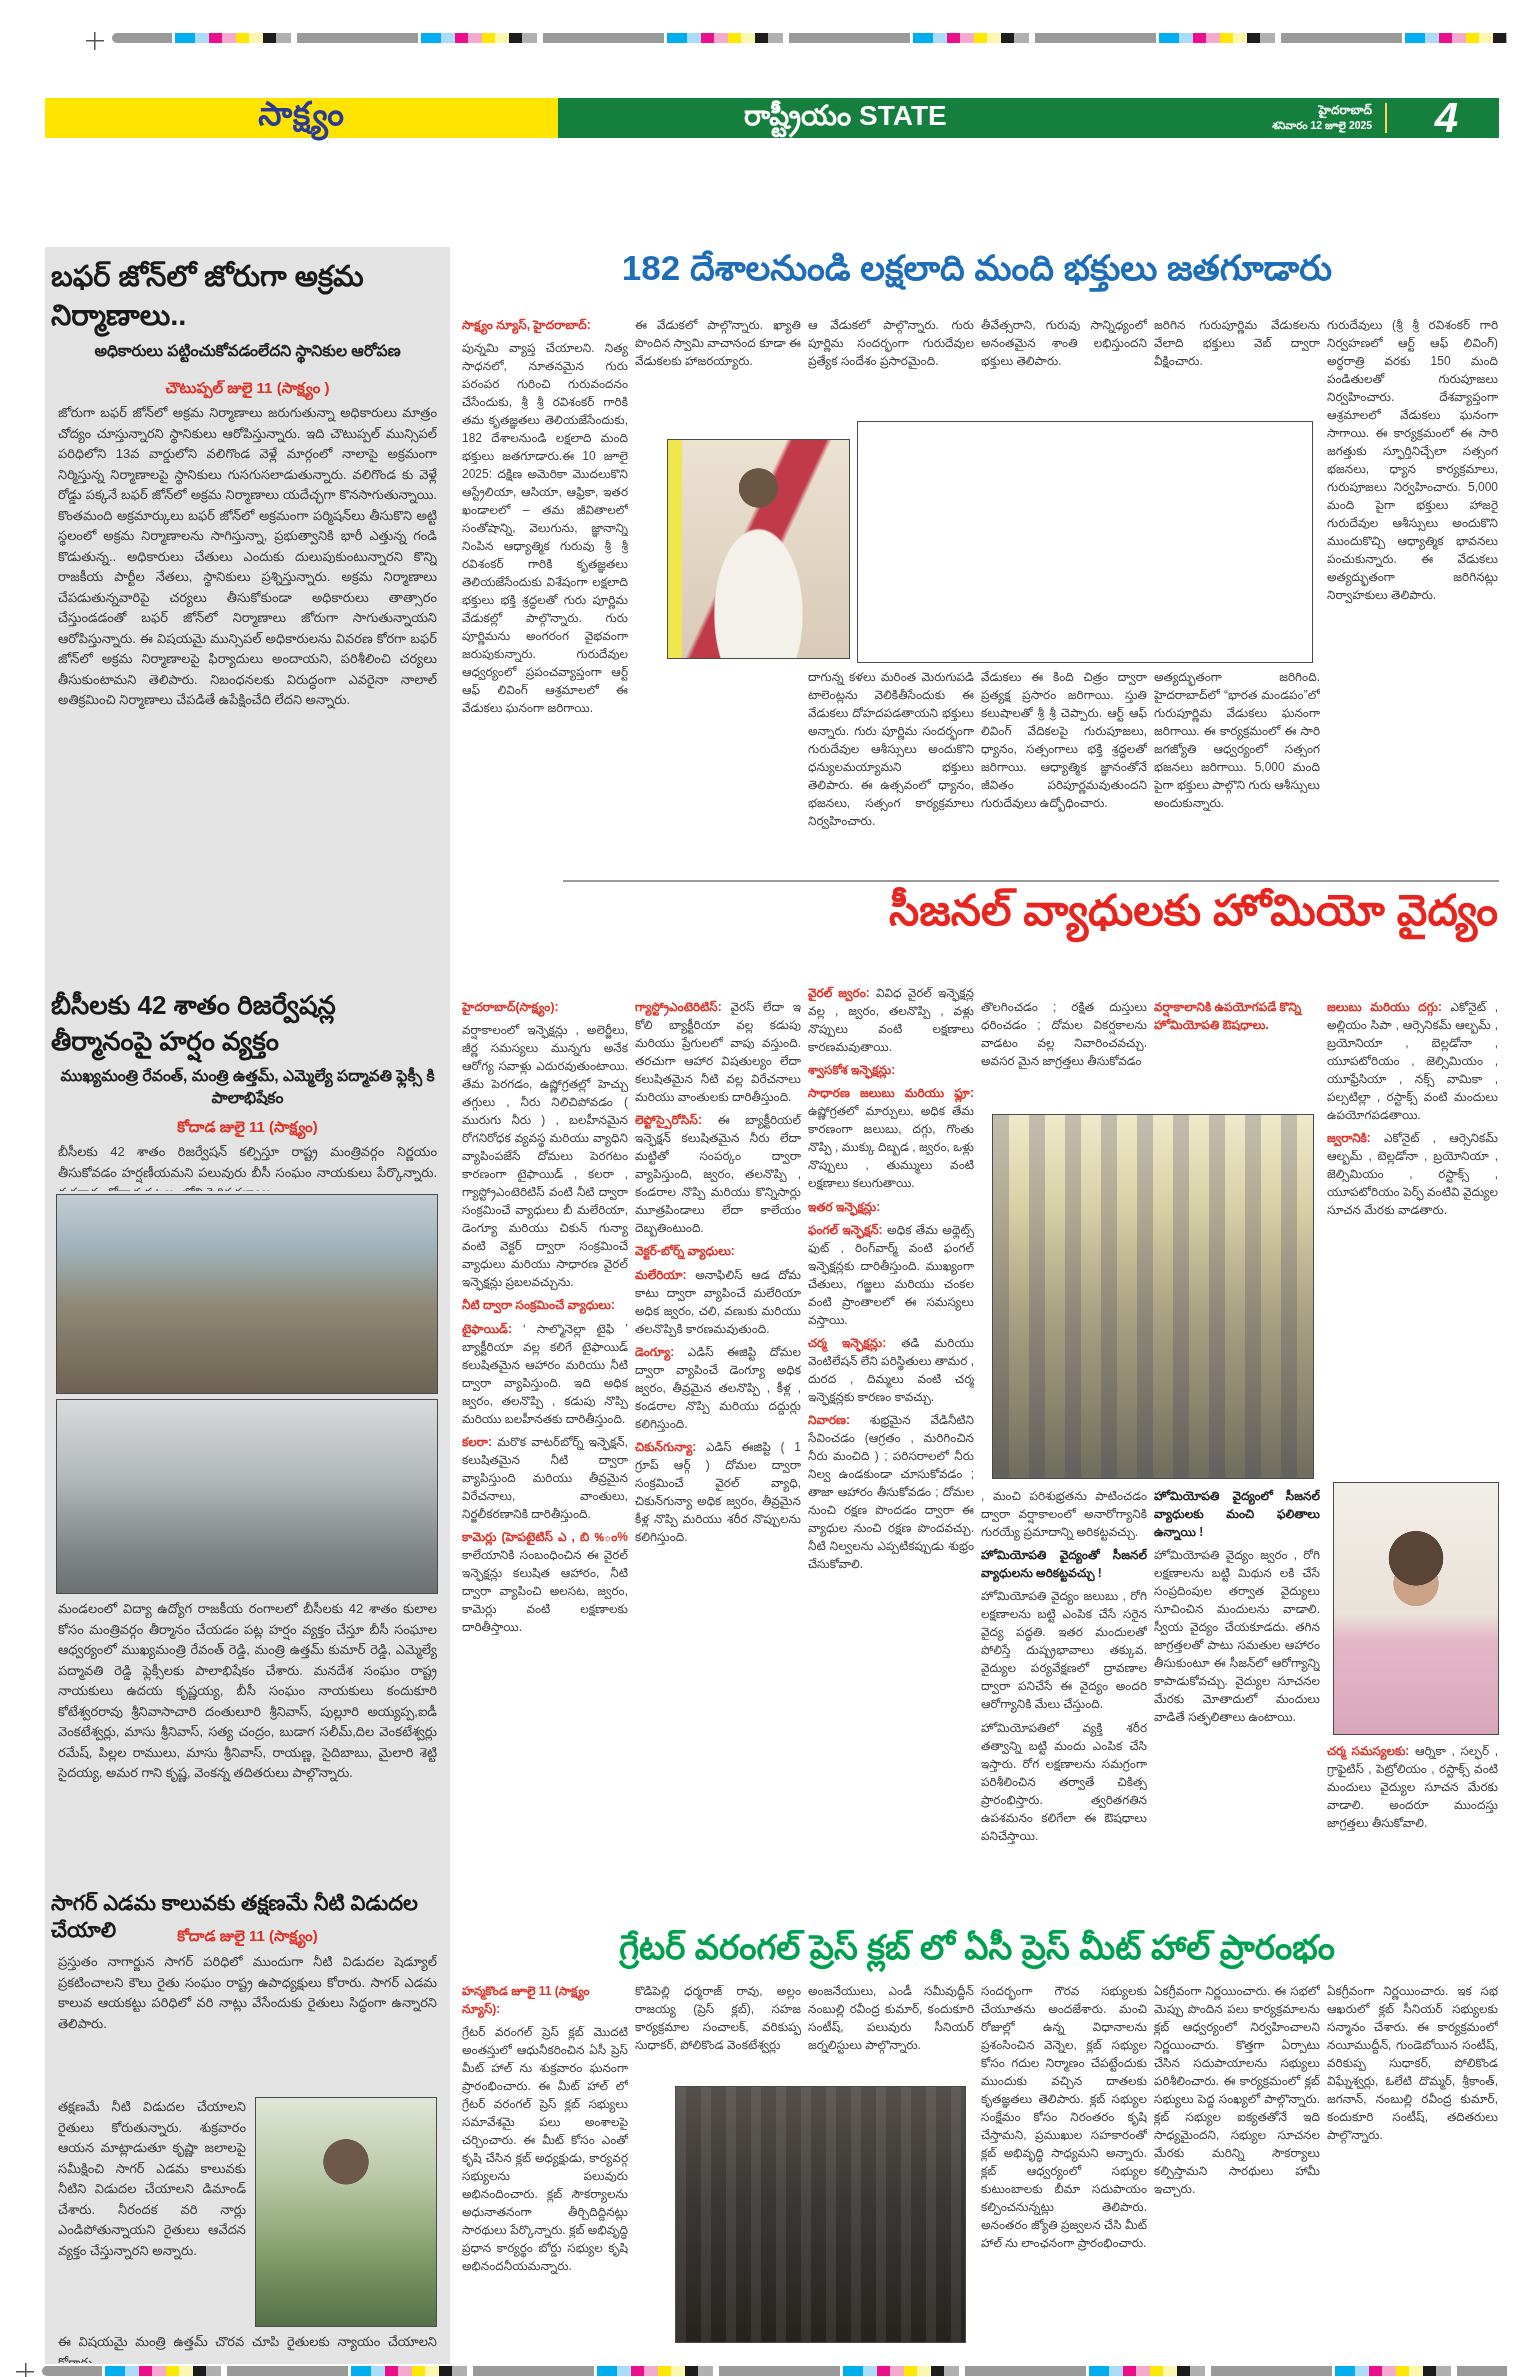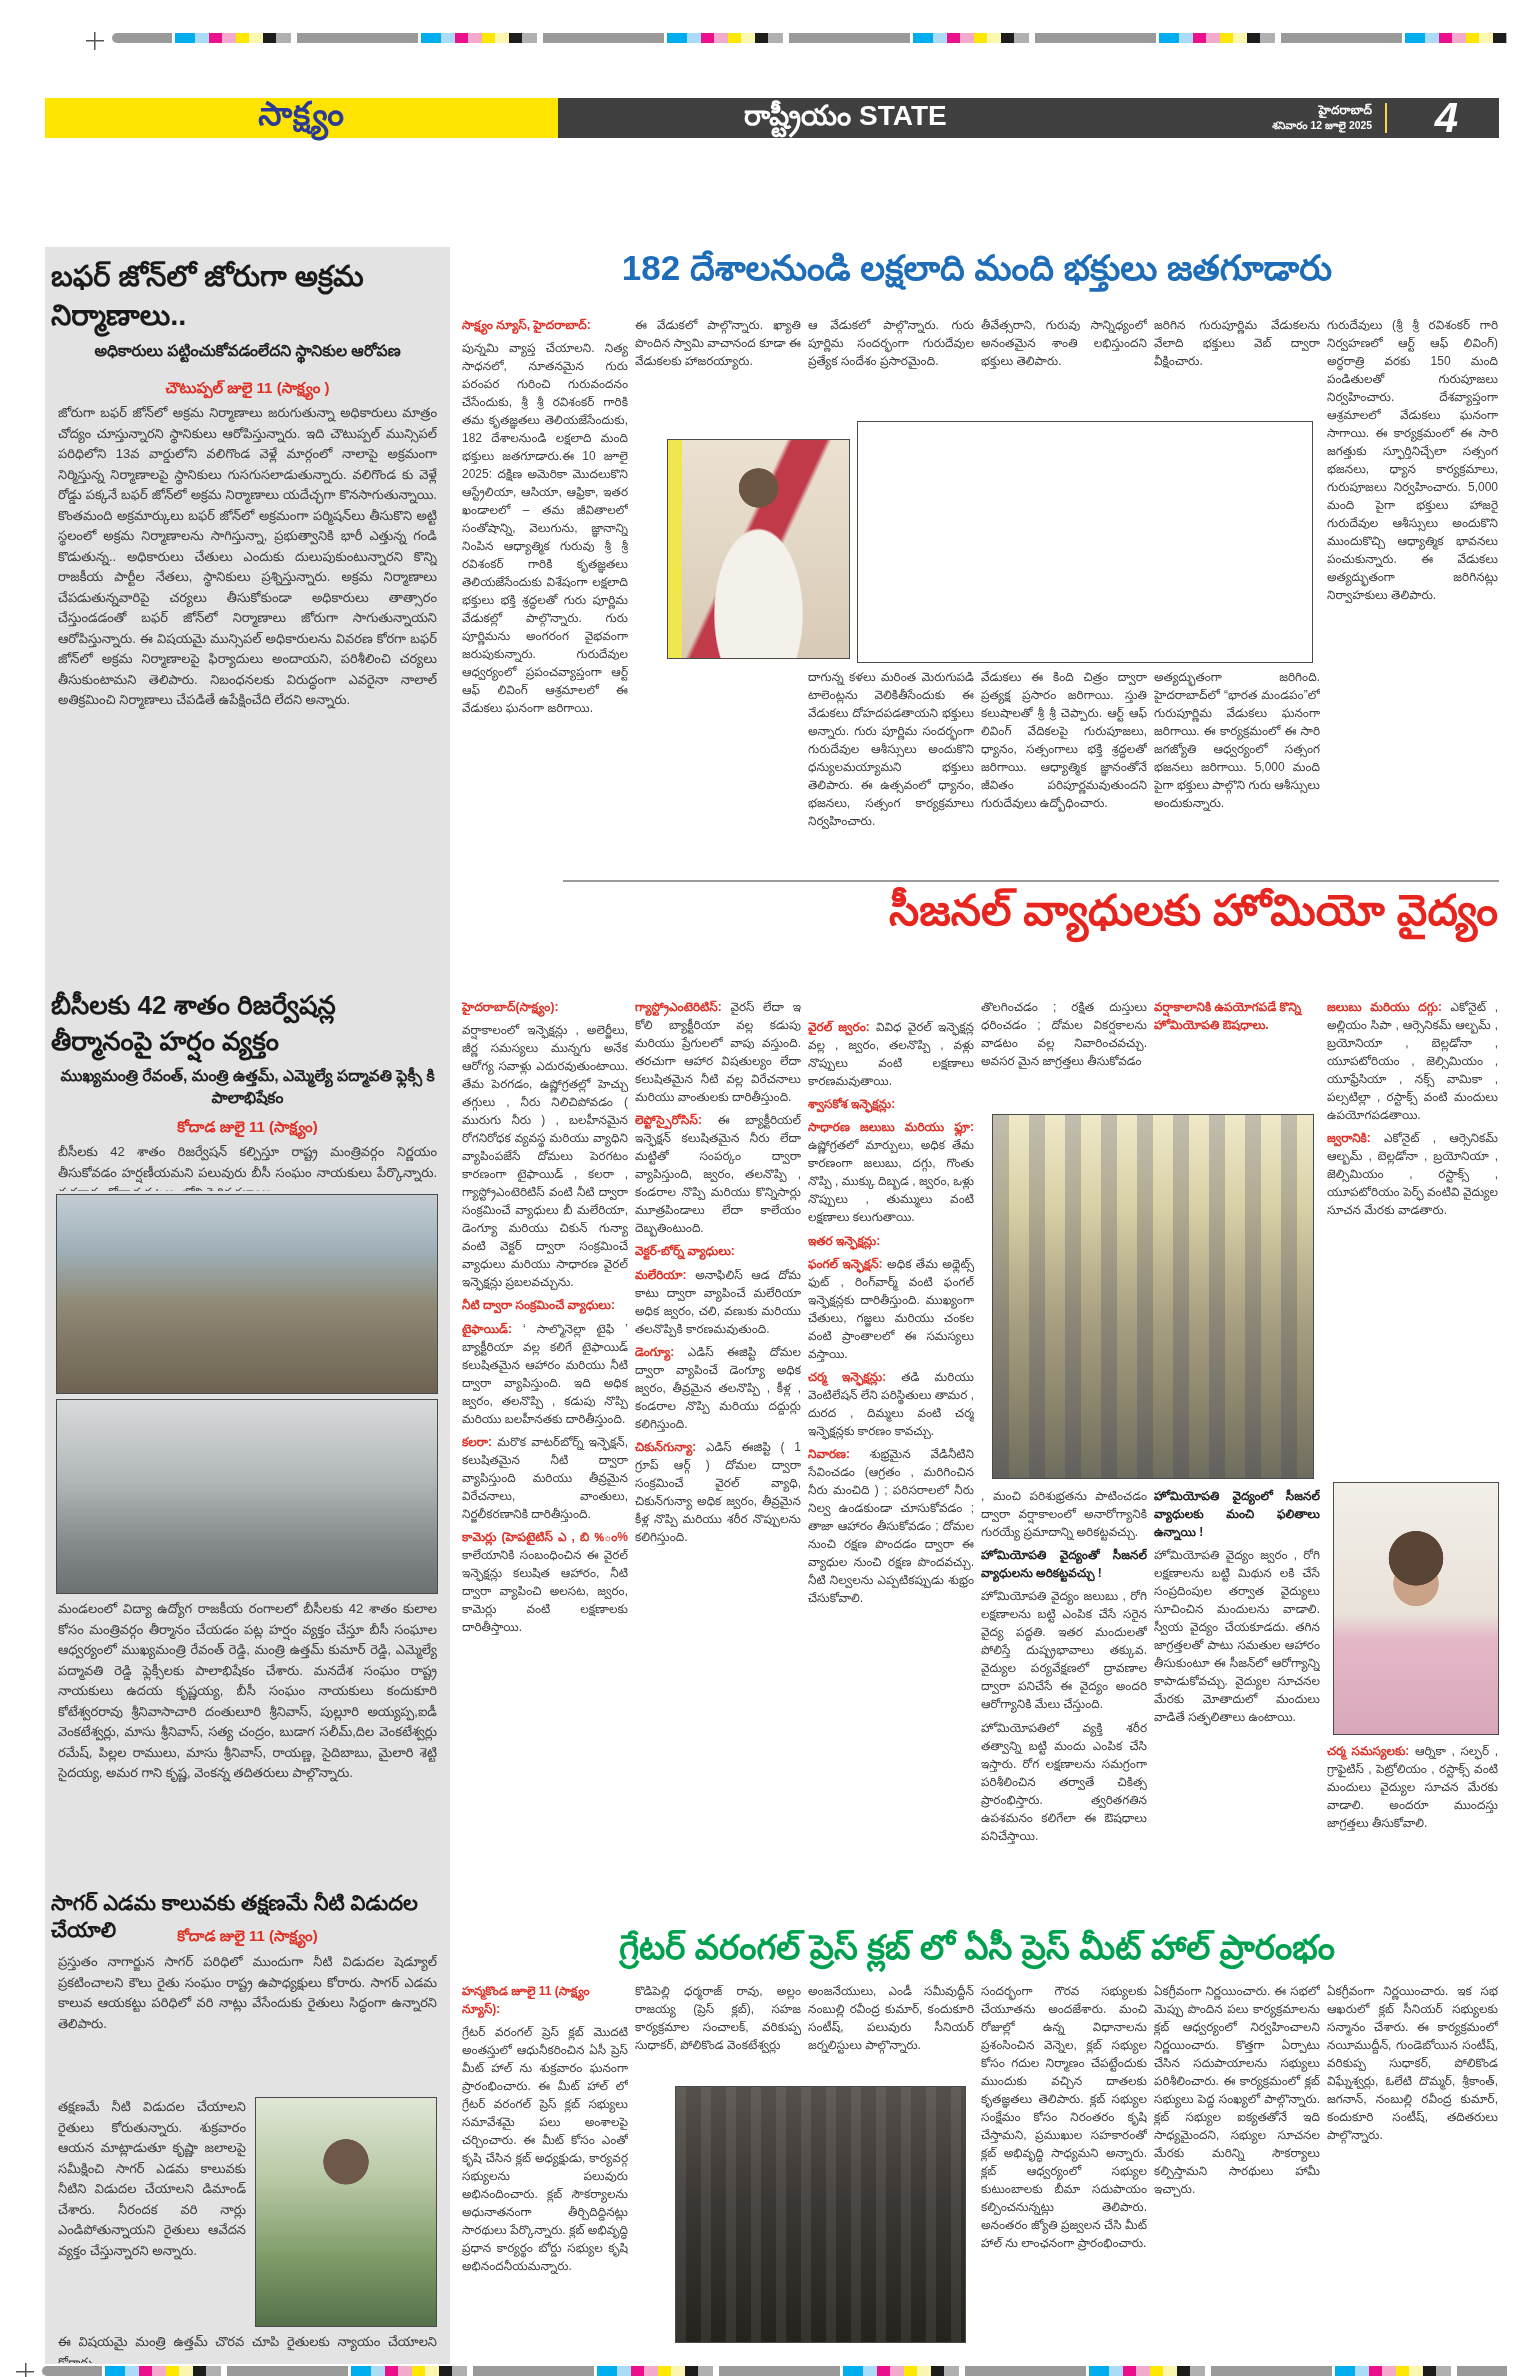--- a/index.html
+++ b/index.html
@@ -11,21 +11,21 @@
       #9a9a9a 0 60px,#ffffff 60px 63px,#00adee 63px 83px,#aadcf7 83px 97px,
       #ec0f8c 97px 110px,#f4aacc 110px 124px,#ffe800 124px 137px,#fbf6b0 137px 151px,
       #1d1d1b 151px 164px,#b0b0b0 164px 179px,#ffffff 179px 185px,#9a9a9a 185px 246px);}
   .cross{position:absolute;width:18px;height:18px;
     background:linear-gradient(#555,#555) 8.2px 0/1.5px 18px no-repeat,
                linear-gradient(#555,#555) 0 8.2px/18px 1.5px no-repeat;}
   
   .mast-yellow{position:absolute;left:45px;top:71px;width:513px;height:40px;background:#ffe400;
     display:flex;align-items:center;justify-content:center;}
   .paper-name{color:#2b3a96;font-size:33px;font-weight:800;letter-spacing:0.7px;}
-  .mast-purple{position:absolute;left:558px;top:71px;width:941px;height:40px;background:#404040;}
+  .mast-purple{position:absolute;left:558px;top:71px;width:941px;height:40px;background:#15803d;}
   .section-title{position:absolute;left:186px;top:1.5px;color:#ffffff;font-size:28px;font-weight:800;}
   .mast-city{position:absolute;right:127px;top:4.5px;width:164px;text-align:right;color:#fff;
     font-size:12px;font-weight:700;line-height:15.7px;}
   .mast-date{font-size:10.4px;font-weight:700;}
   .mast-div{position:absolute;right:112px;top:5.2px;width:2.2px;height:30px;background:#ffd34d;}
   .page-number{position:absolute;right:41px;top:-4.5px;color:#ffffff;font-size:42px;font-weight:800;font-style:italic;}
   
   .hl-blue{position:absolute;left:456px;top:221px;width:1042px;text-align:center;
     color:#1d6db9;font-size:35px;font-weight:800;}
   .leftpanel{position:absolute;left:45px;top:220px;width:405px;height:2117px;background:#e3e3e3;}
@@ -183,21 +183,21 @@
       <p class="para"><span class="lead">కామెర్లు (హెపటైటిస్ ఎ , బి %ం% </span>కాలేయానికి సంబంధించిన ఈ వైరల్ ఇన్ఫెక్షన్లు కలుషిత ఆహారం, నీటి ద్వారా వ్యాపించి అలసట, జ్వరం, కామెర్లు వంటి లక్షణాలకు దారితీస్తాయి.</p>
     </div>
     <div class="col" style="left: 635px; top: 971px; width: 166px; height: 918px;">
       <p class="para"><span class="lead">గ్యాస్ట్రోఎంటెరిటిస్: </span>వైరస్ లేదా ఇ కోలి బ్యాక్టీరియా వల్ల కడుపు మరియు ప్రేగులలో వాపు వస్తుంది. తరచుగా ఆహార విషతుల్యం లేదా కలుషితమైన నీటి వల్ల విరేచనాలు మరియు వాంతులకు దారితీస్తుంది.</p>
       <p class="para"><span class="lead">లెప్టోస్పైరోసిస్: </span>ఈ బ్యాక్టీరియల్ ఇన్ఫెక్షన్ కలుషితమైన నీరు లేదా మట్టితో సంపర్కం ద్వారా వ్యాపిస్తుంది, జ్వరం, తలనొప్పి , కండరాల నొప్పి మరియు కొన్నిసార్లు మూత్రపిండాలు లేదా కాలేయం దెబ్బతింటుంది.</p>
       <p class="para red">వెక్టర్-బోర్న్ వ్యాధులు:</p>
       <p class="para"><span class="lead">మలేరియా: </span>అనాఫిలిస్ ఆడ దోమ కాటు ద్వారా వ్యాపించే మలేరియా అధిక జ్వరం, చలి, వణుకు మరియు తలనొప్పికి కారణమవుతుంది.</p>
       <p class="para"><span class="lead">డెంగ్యూ: </span>ఎడిస్ ఈజిప్టి దోమల ద్వారా వ్యాపించే డెంగ్యూ అధిక జ్వరం, తీవ్రమైన తలనొప్పి , కీళ్ల , కండరాల నొప్పి మరియు దద్దుర్లు కలిగిస్తుంది.</p>
       <p class="para"><span class="lead">చికున్‌గున్యా: </span>ఎడిస్ ఈజిప్టి ( 1 గ్రూప్ ఆర్గ్ ) దోమల ద్వారా సంక్రమించే వైరల్ వ్యాధి, చికున్‌గున్యా అధిక జ్వరం, తీవ్రమైన కీళ్ల నొప్పి మరియు శరీర నొప్పులను కలిగిస్తుంది.</p>
     </div>
-    <div class="col" style="left: 808px; top: 991px; width: 166px; height: 918px;">
+    <div class="col" style="left: 808px; top: 957px; width: 166px; height: 918px;">
       <p class="para"><span class="lead">వైరల్ జ్వరం: </span>వివిధ వైరల్ ఇన్ఫెక్షన్ల వల్ల , జ్వరం, తలనొప్పి , వళ్లు నొప్పులు వంటి లక్షణాలు కారణమవుతాయి.</p>
       <p class="para red">శ్వాసకోశ ఇన్ఫెక్షన్లు:</p>
       <p class="para"><span class="lead">సాధారణ జలుబు మరియు ఫ్లూ: </span>ఉష్ణోగ్రతలో మార్పులు, అధిక తేమ కారణంగా జలుబు, దగ్గు, గొంతు నొప్పి , ముక్కు దిబ్బడ , జ్వరం, ఒళ్లు నొప్పులు , తుమ్ములు వంటి లక్షణాలు కలుగుతాయి.</p>
       <p class="para red">ఇతర ఇన్ఫెక్షన్లు:</p>
       <p class="para"><span class="lead">ఫంగల్ ఇన్ఫెక్షన్: </span>అధిక తేమ అథ్లెట్స్ ఫుట్ , రింగ్‌వార్మ్ వంటి ఫంగల్ ఇన్ఫెక్షన్లకు దారితీస్తుంది. ముఖ్యంగా చేతులు, గజ్జలు మరియు చంకల వంటి ప్రాంతాలలో ఈ సమస్యలు వస్తాయి.</p>
       <p class="para"><span class="lead">చర్మ ఇన్ఫెక్షన్లు: </span>తడి మరియు వెంటిలేషన్ లేని పరిస్థితులు తామర , దురద , దిమ్మలు వంటి చర్మ ఇన్ఫెక్షన్లకు కారణం కావచ్చు.</p>
       <p class="para"><span class="lead">నివారణ: </span>శుభ్రమైన వేడినీటిని సేవించడం (ఆగ్రతం , మరిగించిన నీరు మంచిది ) ; పరిసరాలలో నీరు నిల్వ ఉండకుండా చూసుకోవడం ; తాజా ఆహారం తీసుకోవడం ; దోమల నుంచి రక్షణ పొందడం ద్వారా ఈ వ్యాధుల నుంచి రక్షణ పొందవచ్చు. నీటి నిల్వలను ఎప్పటికప్పుడు శుభ్రం చేసుకోవాలి.</p>
     </div>
     <div class="col" style="left: 981px; top: 971px; width: 166px; height: 112px;">
       <p class="para">తొలగించడం ; రక్షిత దుస్తులు ధరించడం ; దోమల వికర్షకాలను వాడటం వల్ల నివారించవచ్చు. అవసర మైన జాగ్రత్తలు తీసుకోవడం</p>

